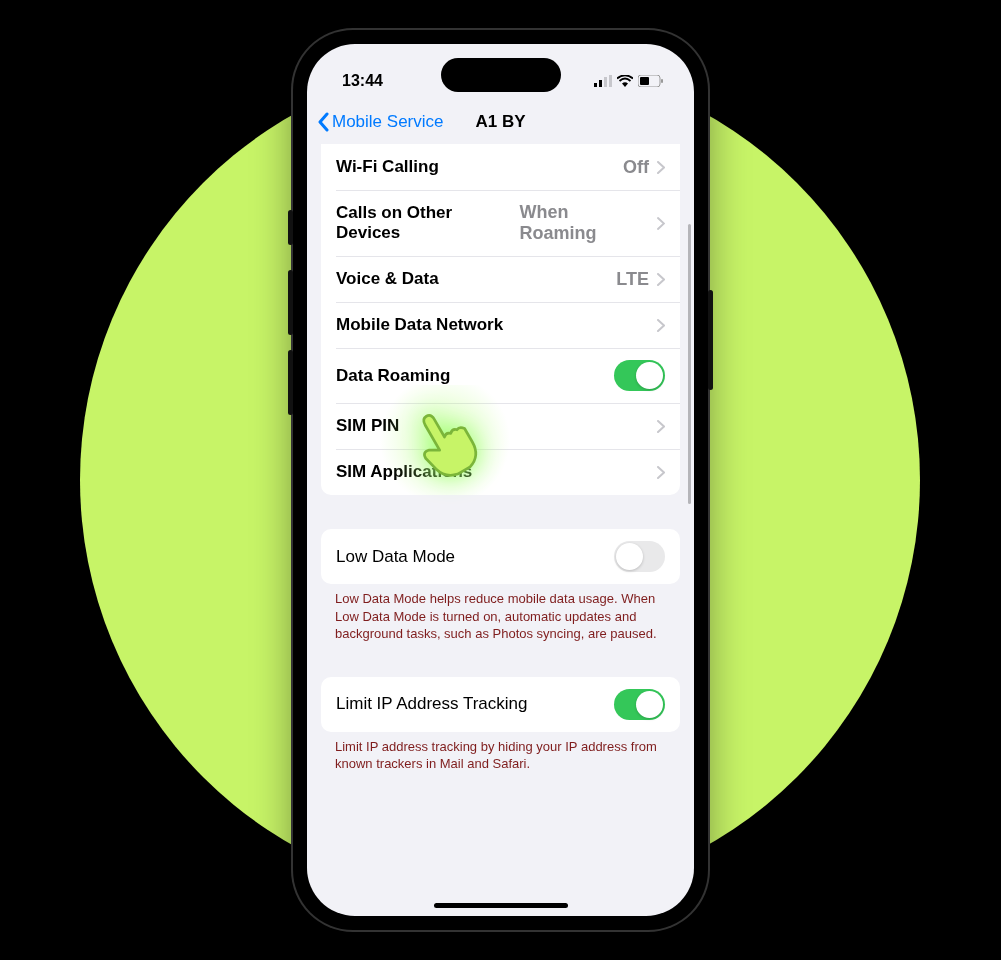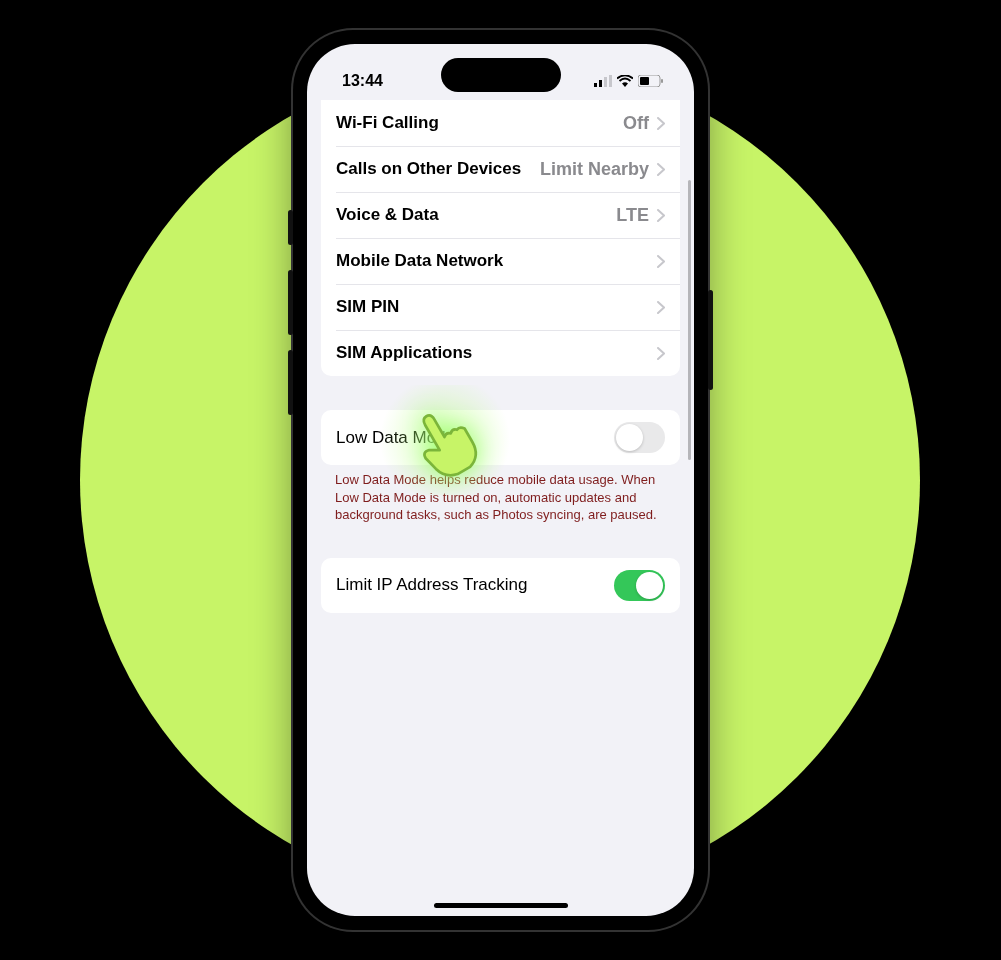--- a/index.html
+++ b/index.html
@@ -228,37 +228,46 @@
           <path d="M0 3.5 Q8 -3 16 3.5" stroke="#000" stroke-width="1.8" fill="none"></path>
         </svg>
         <svg width="26" height="12" viewBox="0 0 26 12">
           <rect x="0" y="0" width="22" height="12" rx="3" fill="none" stroke="#999" stroke-width="1"></rect>
           <rect x="2" y="2" width="9" height="8" rx="1" fill="#000"></rect>
           <rect x="23" y="4" width="2" height="4" rx="1" fill="#999"></rect>
         </svg>
       </div>
     </div>
 
+    <div class="nav-bar">
+      <div class="back-btn">
+        <svg class="back-chevron" viewBox="0 0 12 20">
+          <path d="M10 2 L3 10 L10 18" stroke="#007aff" stroke-width="3" fill="none" stroke-linecap="round" stroke-linejoin="round"></path>
+        </svg>
+        <span>Mobile Service</span>
+      </div>
+      <div class="nav-title">A1 BY</div>
+    </div>
 
     <div class="content">
 
       <div class="group first">
         <div class="row">
           <span class="row-label">Wi-Fi Calling</span>
           <div class="row-right">
             <span class="row-value">Off</span>
             <svg class="chevron" viewBox="0 0 8 13">
                 <path d="M1 1 L7 6.5 L1 12" stroke="#c7c7cc" stroke-width="2" fill="none" stroke-linecap="round"></path>
               </svg>
           </div>
         </div>
         <div class="row">
           <span class="row-label">Calls on Other Devices</span>
           <div class="row-right">
-            <span class="row-value">Limit Nearby</span>
+            <span class="row-value">When Roaming</span>
             <svg class="chevron" viewBox="0 0 8 13">
                 <path d="M1 1 L7 6.5 L1 12" stroke="#c7c7cc" stroke-width="2" fill="none" stroke-linecap="round"></path>
               </svg>
           </div>
         </div>
         <div class="row">
           <span class="row-label">Voice &amp; Data</span>
           <div class="row-right">
             <span class="row-value">LTE</span>
             <svg class="chevron" viewBox="0 0 8 13">
@@ -266,20 +275,26 @@
               </svg>
           </div>
         </div>
         <div class="row">
           <span class="row-label">Mobile Data Network</span>
           <div class="row-right">
             <svg class="chevron" viewBox="0 0 8 13">
                 <path d="M1 1 L7 6.5 L1 12" stroke="#c7c7cc" stroke-width="2" fill="none" stroke-linecap="round"></path>
               </svg>
           </div>
+        </div>
+        <div class="row">
+          <span class="row-label">Data Roaming</span>
+          <div class="toggle on">
+              <div class="knob"></div>
+            </div>
         </div>
         <div class="row">
           <span class="row-label">SIM PIN</span>
           <div class="row-right">
             <svg class="chevron" viewBox="0 0 8 13">
                 <path d="M1 1 L7 6.5 L1 12" stroke="#c7c7cc" stroke-width="2" fill="none" stroke-linecap="round"></path>
               </svg>
           </div>
         </div>
         <div class="row">
@@ -307,20 +322,21 @@
       <div class="gap"></div>
 
       <div class="group">
         <div class="row">
           <span class="row-label">Limit IP Address Tracking</span>
           <div class="toggle on">
               <div class="knob"></div>
             </div>
         </div>
       </div>
+      <div class="footer-text">Limit IP address tracking by hiding your IP address from known trackers in Mail and Safari.</div>
 
       <div class="scroll-indicator"></div>
     </div>
 
     <div class="home-indicator"></div>
   </div>
 </div>
 
 <div class="glow"></div>
 <svg class="hand-cursor" viewBox="0 0 100 100">

